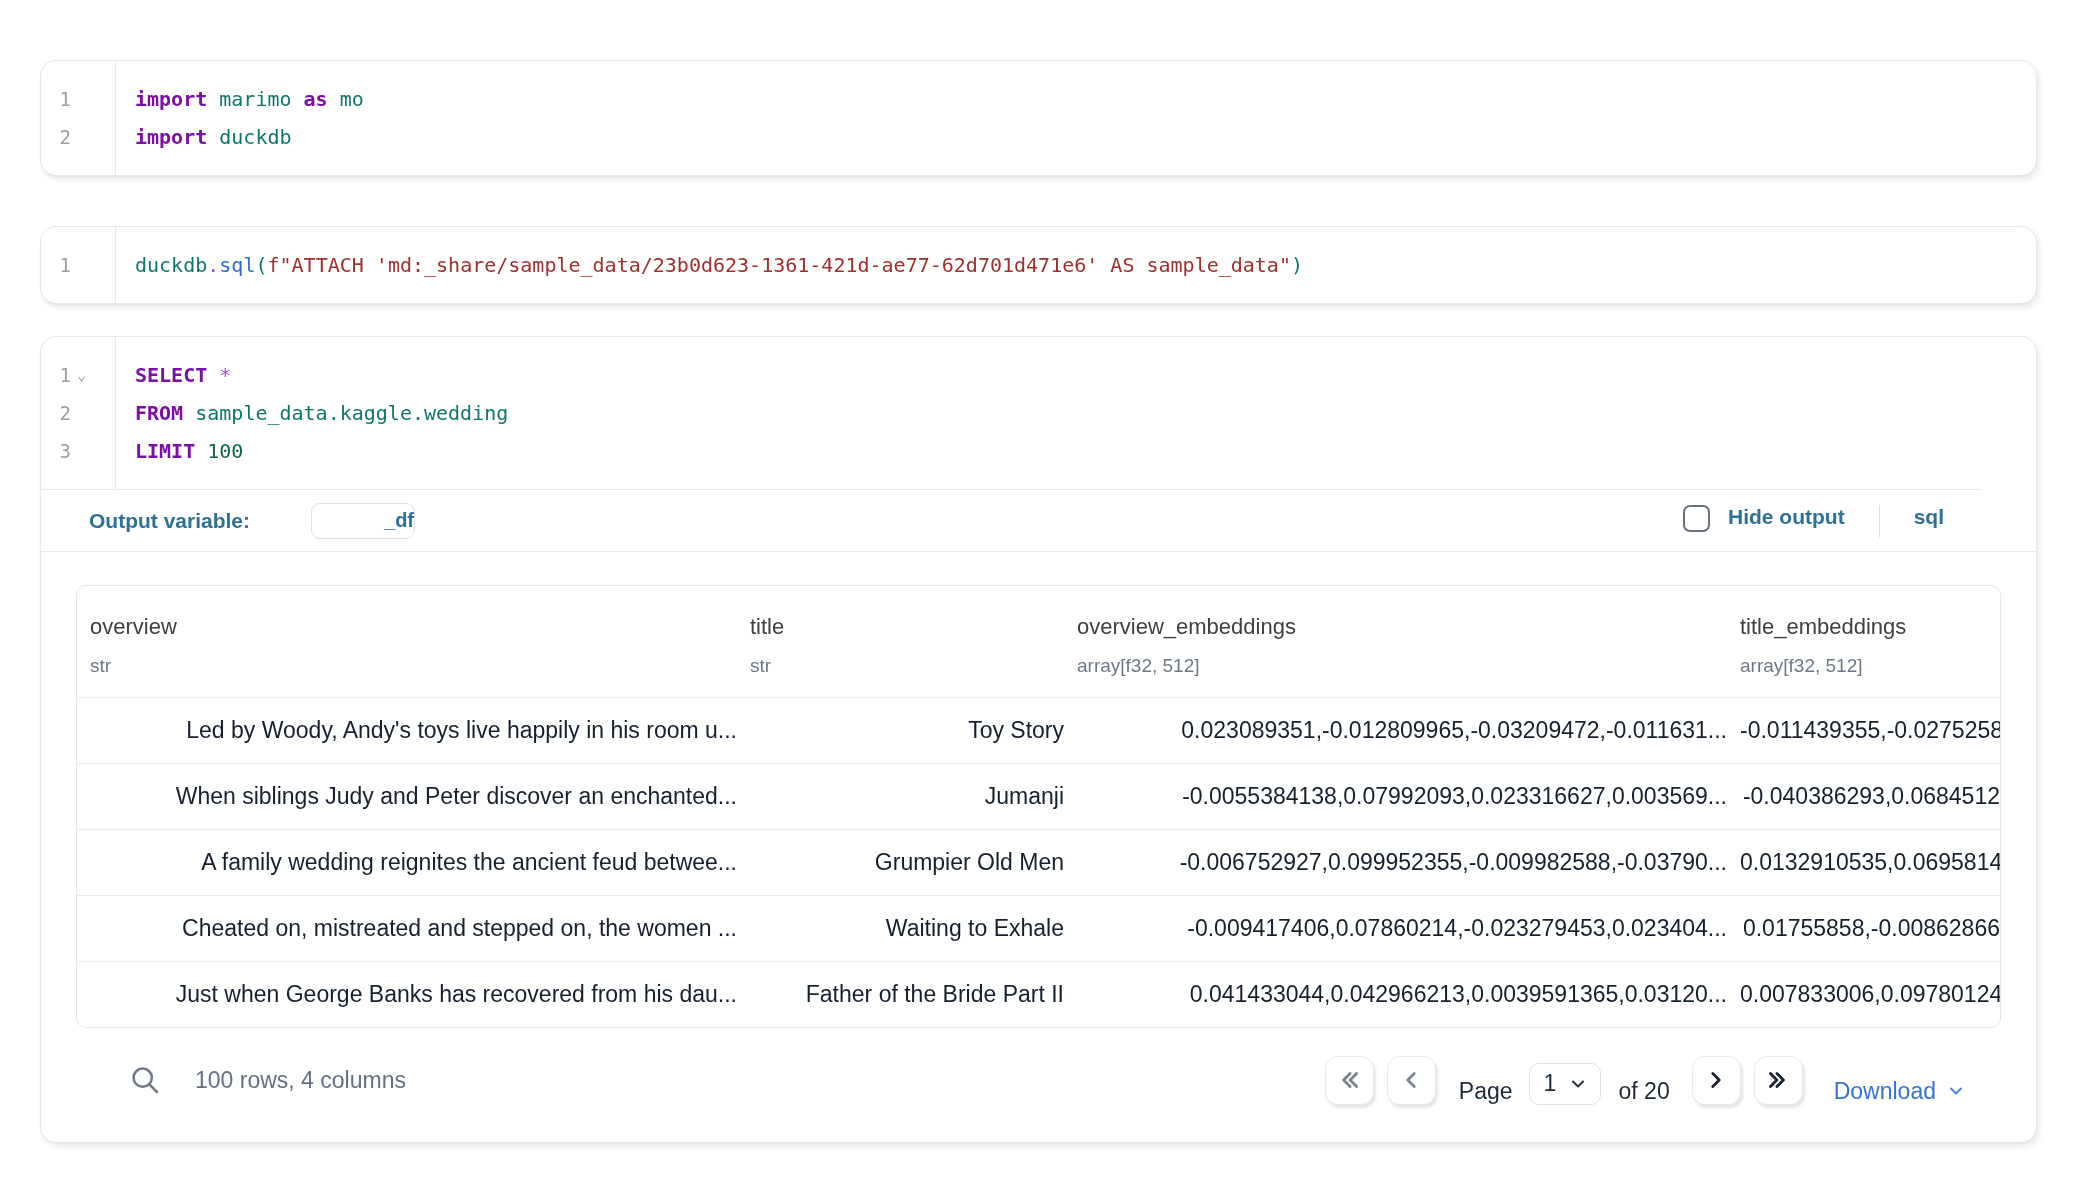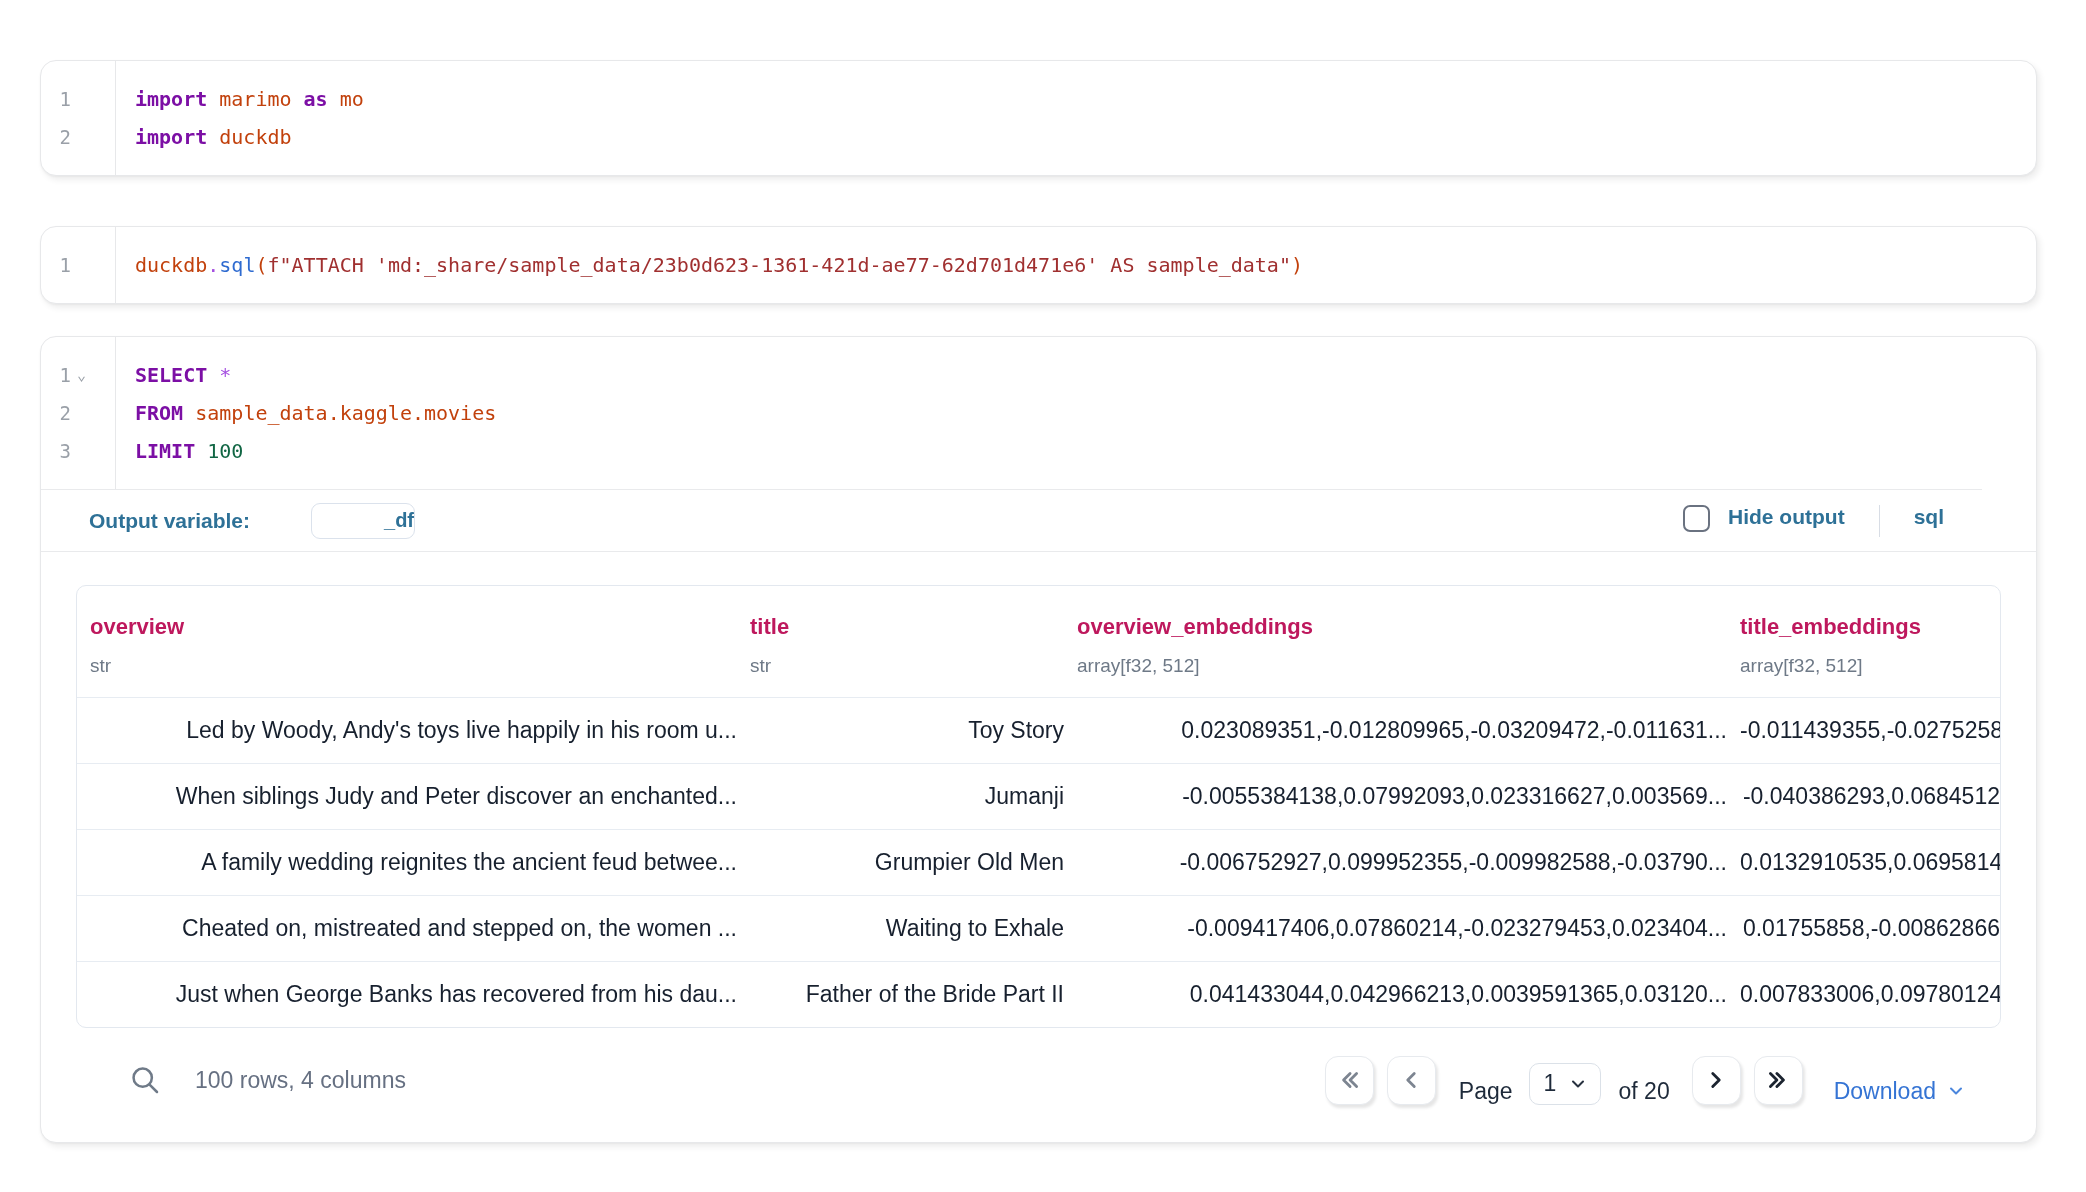--- a/index.html
+++ b/index.html
@@ -19,42 +19,42 @@
              font-family:"DejaVu Sans Mono","Liberation Mono",monospace;font-size:20px;color:#1f1f1f;}
   .gutter{flex:0 0 74px;display:flex;color:#9aa0a8;font-size:19px;}
   .gutter .num{width:30px;text-align:right;}
   .gutter .fold{width:44px;padding-left:6px;font-size:15px;color:#9aa0a8;}
   .code-text{padding-left:14px;white-space:pre;}
   .tok-kw{color:#7c0fa5;font-weight:bold;}
   .tok-str{color:#a03030;}
   .tok-fn{color:#2f6bd0;}
   .tok-op{color:#a44ee0;}
   .tok-number{color:#116644;}
-  .tok-plain{color:#c2410c;}
+  .tok-plain{color:#0f766e;}
 
   
   .divider{border-top:1px solid #e9eaec;}
   .divider-inset{width:calc(100% - 54px);}
   .outvar-row{display:flex;align-items:center;height:61px;padding-left:48px;padding-right:92px;gap:43px;}
   .outvar-label{font-weight:bold;font-size:21px;color:#2e7197;}
   .outvar-input{margin-left:18px;width:88px;height:34px;border:1.5px solid #dbe2ec;border-radius:9px;
                 padding:0 0 0 14px;font-family:"Liberation Sans",sans-serif;font-weight:bold;font-size:20px;color:#2e7197;outline:none;text-align:right;}
   .right-controls{margin-left:auto;display:flex;align-items:flex-start;}
   .checkbox{width:23px;height:23px;border:2.5px solid #6a7280;border-radius:7px;background:#fff;cursor:pointer;}
   .hide-label{margin-left:18px;font-weight:bold;font-size:21px;color:#2e7197;}
   .vdivider{width:1px;height:32px;background:#d8dde5;margin:0 34px;}
   .lang-label{font-weight:bold;font-size:21px;color:#2e7197;cursor:pointer;}
 
   
   .output-area{padding:33px 35px 0 35px;}
   .table-card{border:1px solid #e3e8ef;border-radius:10px;overflow:hidden;background:#fff;}
   .t-header,.t-row{display:grid;grid-template-columns:660px 327px 663px minmax(0,1fr);}
   .t-header{padding:28px 0 20px 0;border-bottom:1px solid #e7ecf2;}
   .t-col{padding-left:13px;overflow:hidden;white-space:nowrap;cursor:pointer;}
-  .col-name{font-weight:bold;font-size:22px;color:#be185d;margin-bottom:15px;}
+  .col-name{font-weight:normal;font-size:22px;color:#404040;margin-bottom:15px;}
   .col-type{font-size:19px;color:#6e7987;}
   .t-row{height:65px;align-items:center;border-bottom:1px solid #e7ecf2;}
   .t-row:last-child{border-bottom:none;}
   .t-cell{padding-left:13px;font-size:23px;color:#17202e;white-space:nowrap;overflow:hidden;text-align:right;}
 
   
   .table-footer{display:flex;align-items:center;margin:0 35px;padding-top:16px;height:72px;}
   .search-btn{margin-left:18px;color:#6f7a88;display:inline-flex;cursor:pointer;}
   .summary{margin-left:34px;font-size:23px;color:#667082;}
   .pager{margin-left:auto;display:flex;align-items:flex-end;}
@@ -112,21 +112,21 @@
           <span class="num">1</span>
           <span class="fold">⌄</span>
         </span>
         <span class="code-text"><span class="tok-kw">SELECT</span><span class="tok-plain"> </span><span class="tok-op">*</span></span>
       </div>
       <div class="code-line">
         <span class="gutter">
           <span class="num">2</span>
           <span class="fold"></span>
         </span>
-        <span class="code-text"><span class="tok-kw">FROM</span><span class="tok-plain"> sample_data.kaggle.movies</span></span>
+        <span class="code-text"><span class="tok-kw">FROM</span><span class="tok-plain"> sample_data.kaggle.wedding</span></span>
       </div>
       <div class="code-line">
         <span class="gutter">
           <span class="num">3</span>
           <span class="fold"></span>
         </span>
         <span class="code-text"><span class="tok-kw">LIMIT</span><span class="tok-plain"> </span><span class="tok-number">100</span></span>
       </div>
     </div>
   <div class="divider divider-inset"></div>

